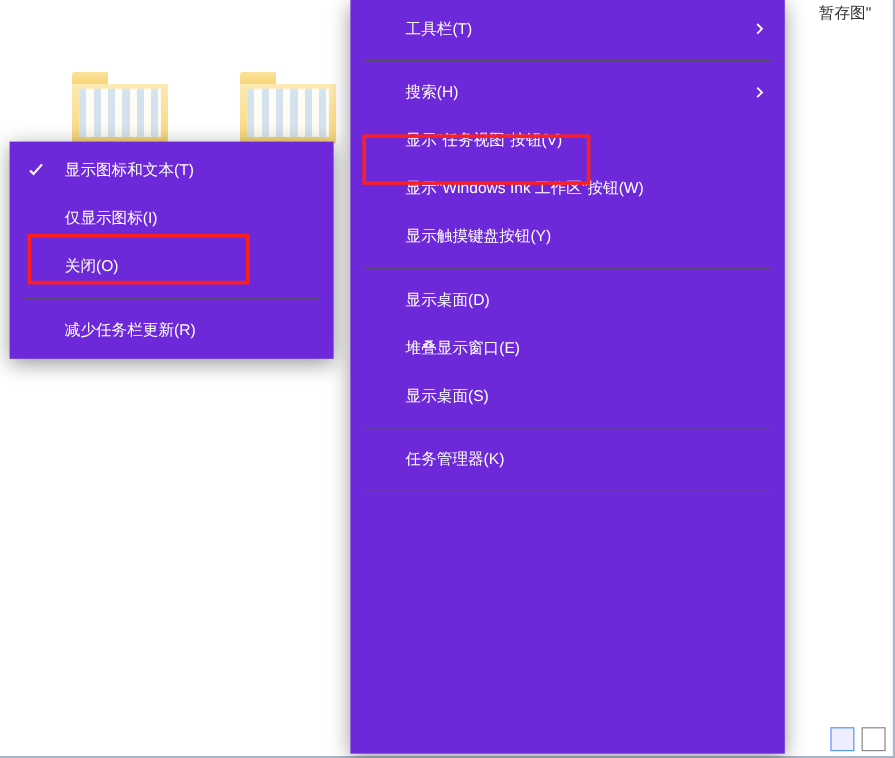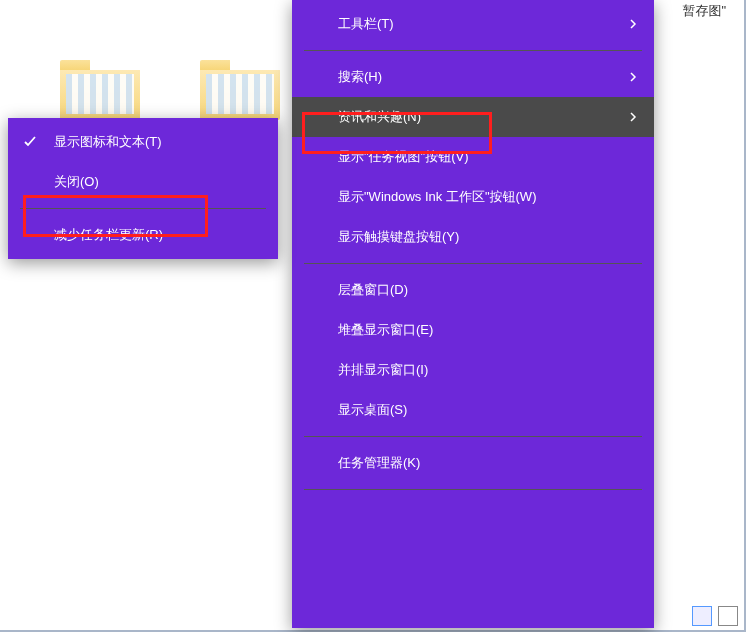--- a/index.html
+++ b/index.html
@@ -147,46 +147,35 @@
   </div>
   <div class="sep"></div>
   <div class="mi">
     <span>搜索(H)</span>
     <span class="arrow">
         <svg width="10" height="10" viewBox="0 0 10 10" fill="none">
           <path d="M3 1l4 4-4 4" stroke-width="1.5"></path>
         </svg>
       </span>
   </div>
-  <div class="mi hovered">
-    <span>资讯和兴趣(N)</span>
-    <span class="arrow">
-        <svg width="10" height="10" viewBox="0 0 10 10" fill="none">
-          <path d="M3 1l4 4-4 4" stroke-width="1.5"></path>
-        </svg>
-      </span>
-  </div>
   <div class="mi">
     <span>显示"任务视图"按钮(V)</span>
   </div>
   <div class="mi">
     <span>显示"Windows Ink 工作区"按钮(W)</span>
   </div>
   <div class="mi">
     <span>显示触摸键盘按钮(Y)</span>
   </div>
   <div class="sep"></div>
   <div class="mi">
-    <span>层叠窗口(D)</span>
+    <span>显示桌面(D)</span>
   </div>
   <div class="mi">
     <span>堆叠显示窗口(E)</span>
-  </div>
-  <div class="mi">
-    <span>并排显示窗口(I)</span>
   </div>
   <div class="mi">
     <span>显示桌面(S)</span>
   </div>
   <div class="sep"></div>
   <div class="mi">
     <span>任务管理器(K)</span>
   </div>
   <div class="sep"></div>
 </div>
@@ -194,20 +183,23 @@
 <div class="menu sub">
   <div class="mi">
     <span class="check">
         <svg width="14" height="14" viewBox="0 0 14 14" fill="none">
           <path d="M2 7l3 3 7-8" stroke-width="1.8"></path>
         </svg>
       </span>
     <span>显示图标和文本(T)</span>
   </div>
   <div class="mi">
+    <span>仅显示图标(I)</span>
+  </div>
+  <div class="mi">
     <span>关闭(O)</span>
   </div>
   <div class="sep"></div>
   <div class="mi">
     <span>减少任务栏更新(R)</span>
   </div>
 </div>
 
 <div class="redbox r1"></div>
 <div class="redbox r2"></div>

